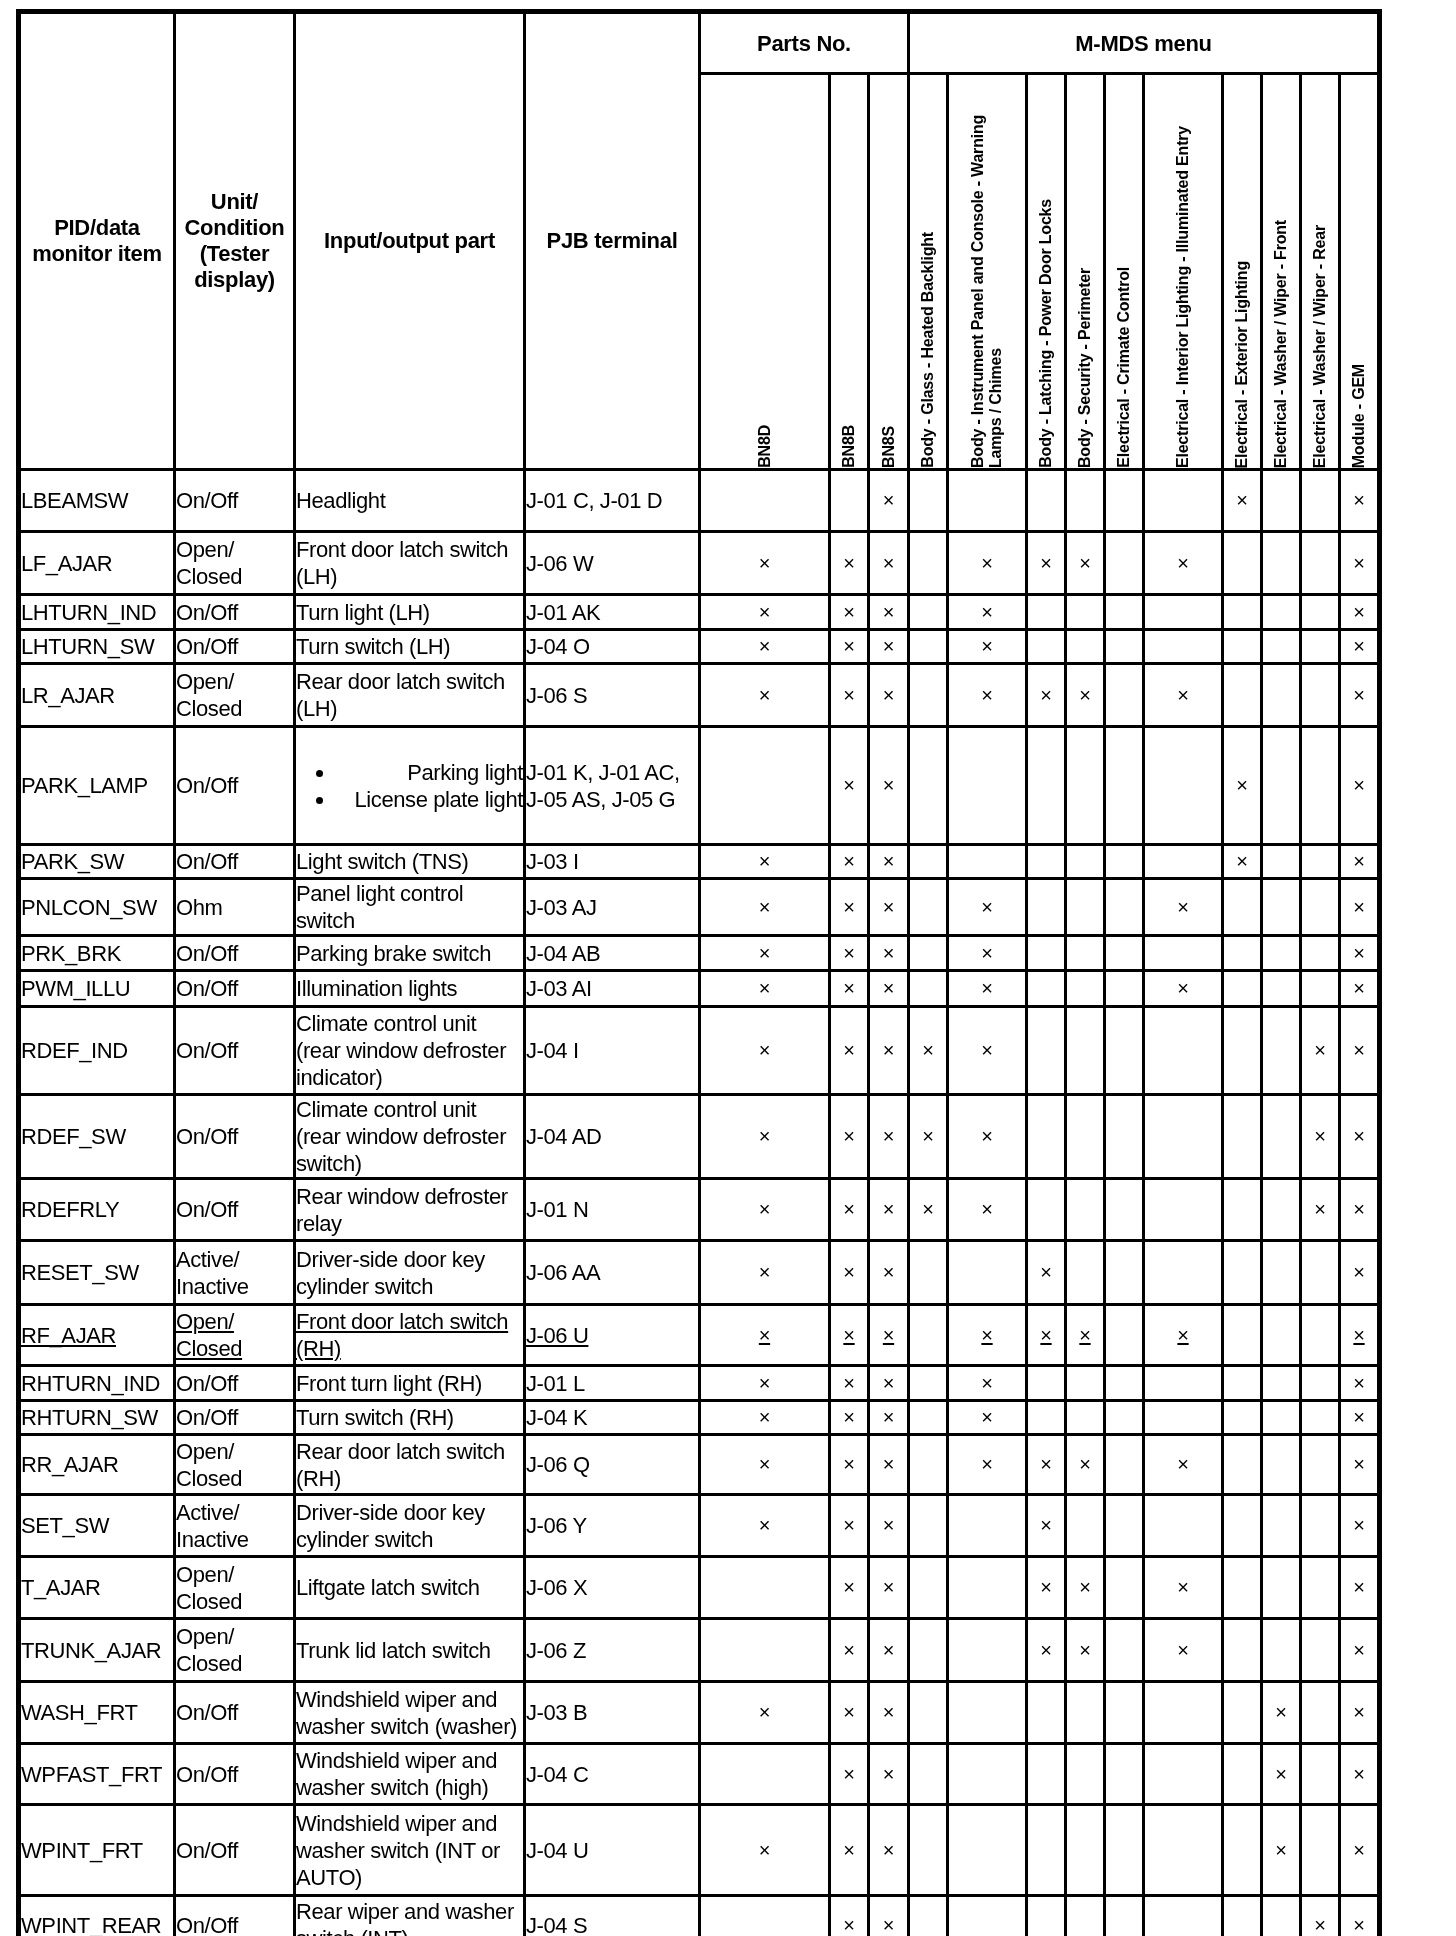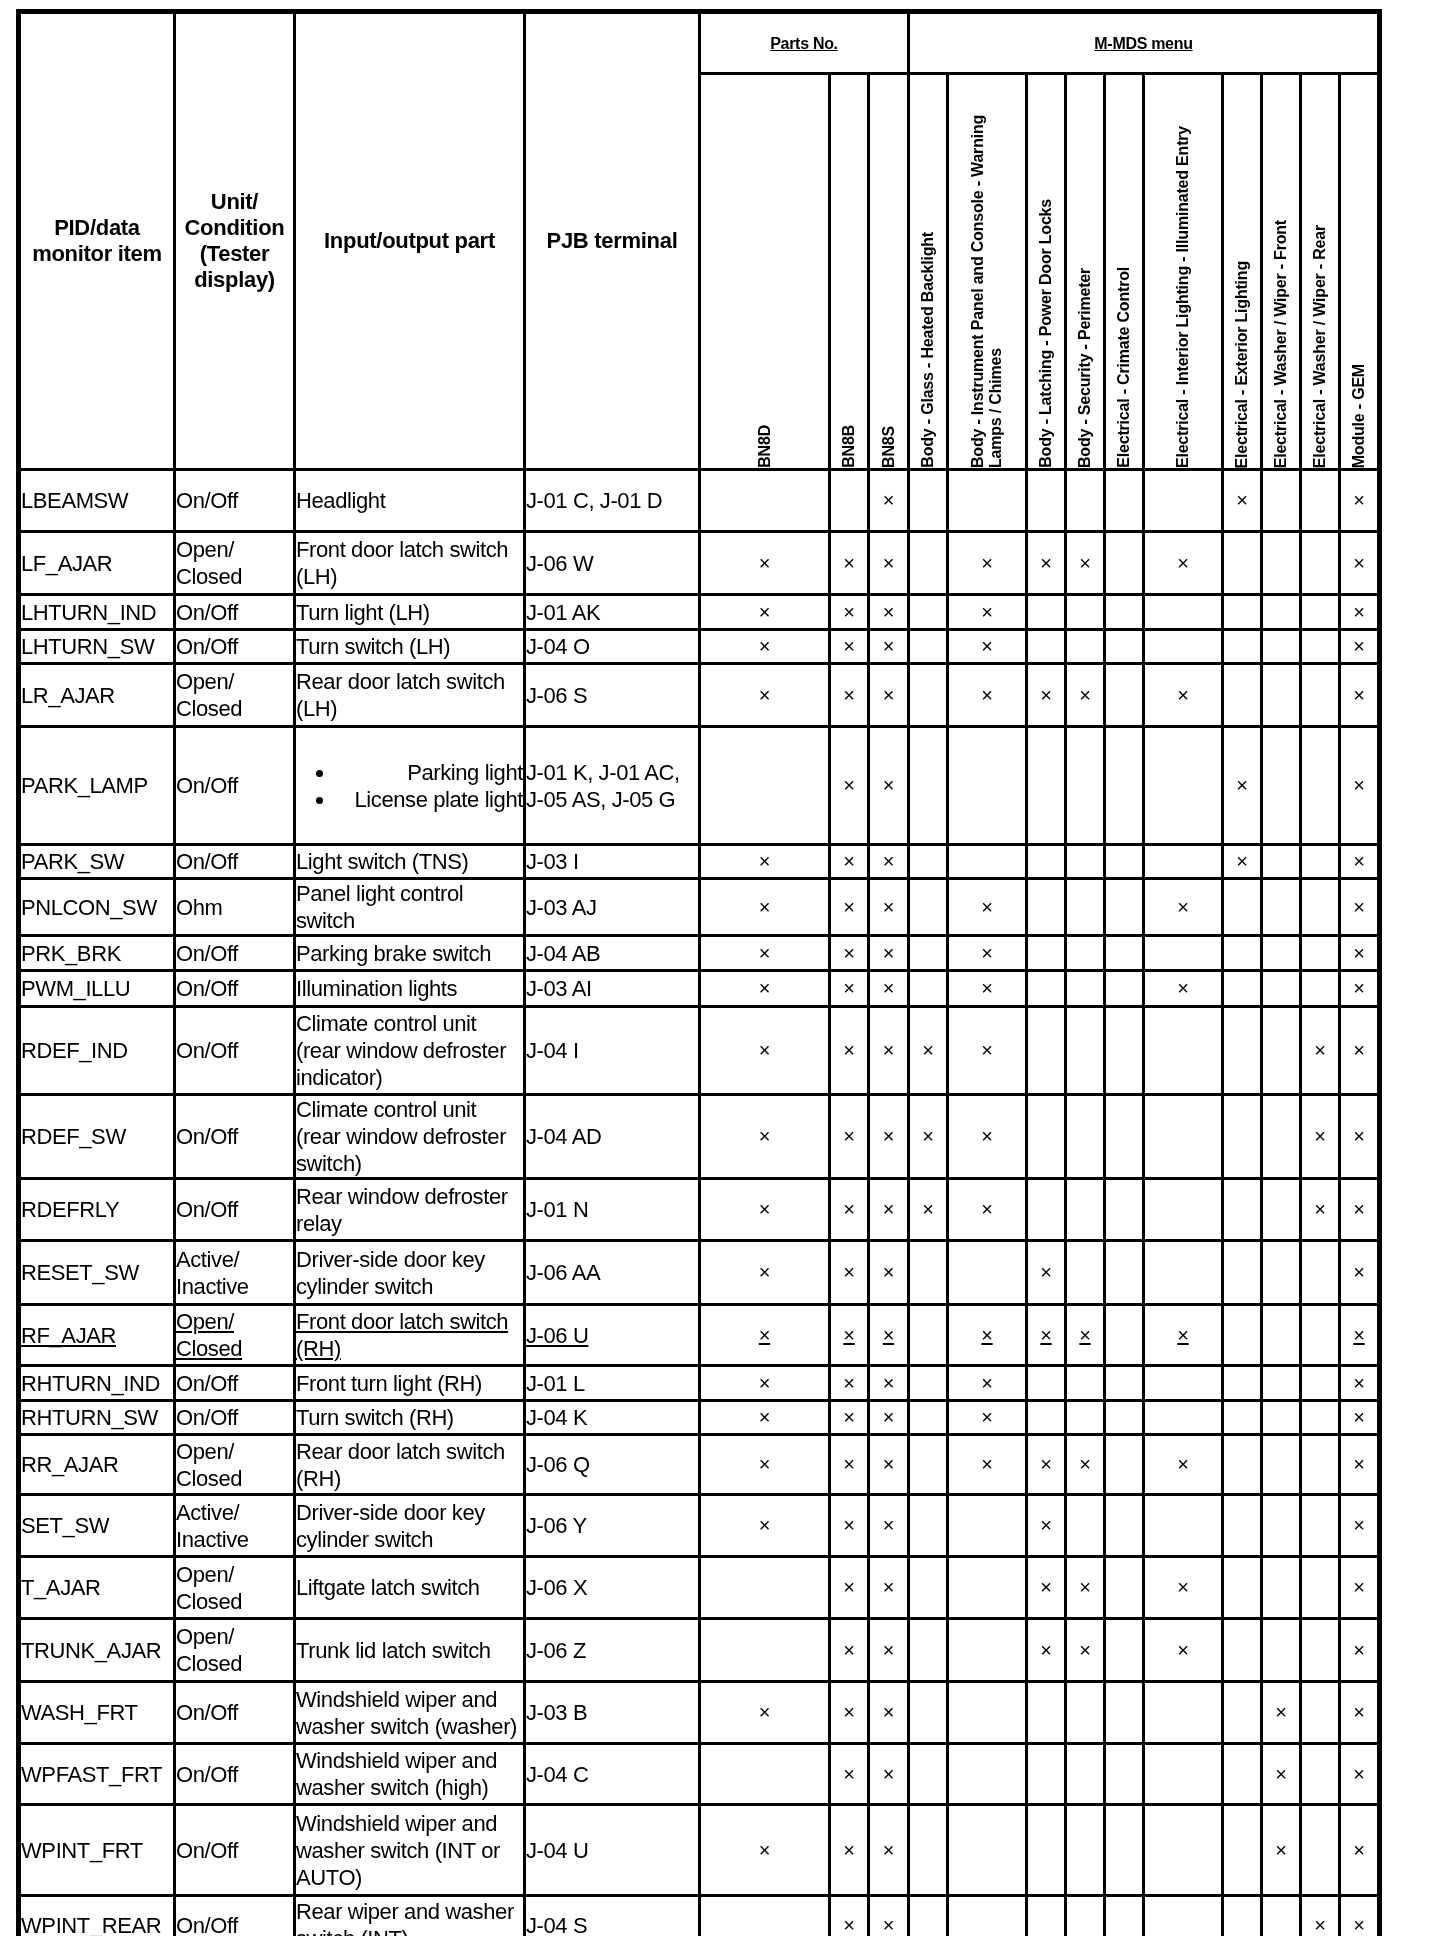--- a/index.html
+++ b/index.html
@@ -7,21 +7,21 @@
          font-family: "Liberation Sans", "DejaVu Sans", sans-serif; color: #000; }
   table.pid {
     position: absolute; left: 16px; top: 9px;
     border-collapse: collapse; table-layout: fixed;
     border: 5px solid #000;
   }
   table.pid td, table.pid th {
     border: 3px solid #000; padding: 0; overflow: hidden;
   }
   th { font-weight: bold; font-size: 22px; line-height: 26px; text-align: center; vertical-align: middle; letter-spacing: -0.3px; }
-  th.group { font-size: 16px; line-height: 25px; text-decoration: underline; }
+  th.group { font-size: 22px; line-height: 25px; }
   th.rot { vertical-align: bottom; padding-bottom: 14px; }
   th.rot .rot-wrap { display: flex; justify-content: center; align-items: flex-end; height: 100%; }
   th.rot .rot-text {
     writing-mode: vertical-rl; transform: rotate(180deg);
     font-size: 16px; line-height: 18px; text-align: left; white-space: normal;
     max-height: 360px; letter-spacing: -0.2px;
   }
   td { font-size: 22px; line-height: 27px; vertical-align: middle; letter-spacing: -0.4px; }
   td.txt { padding-left: 6px; padding-right: 4px; }
   td.mark { text-align: center; font-size: 20px; }

